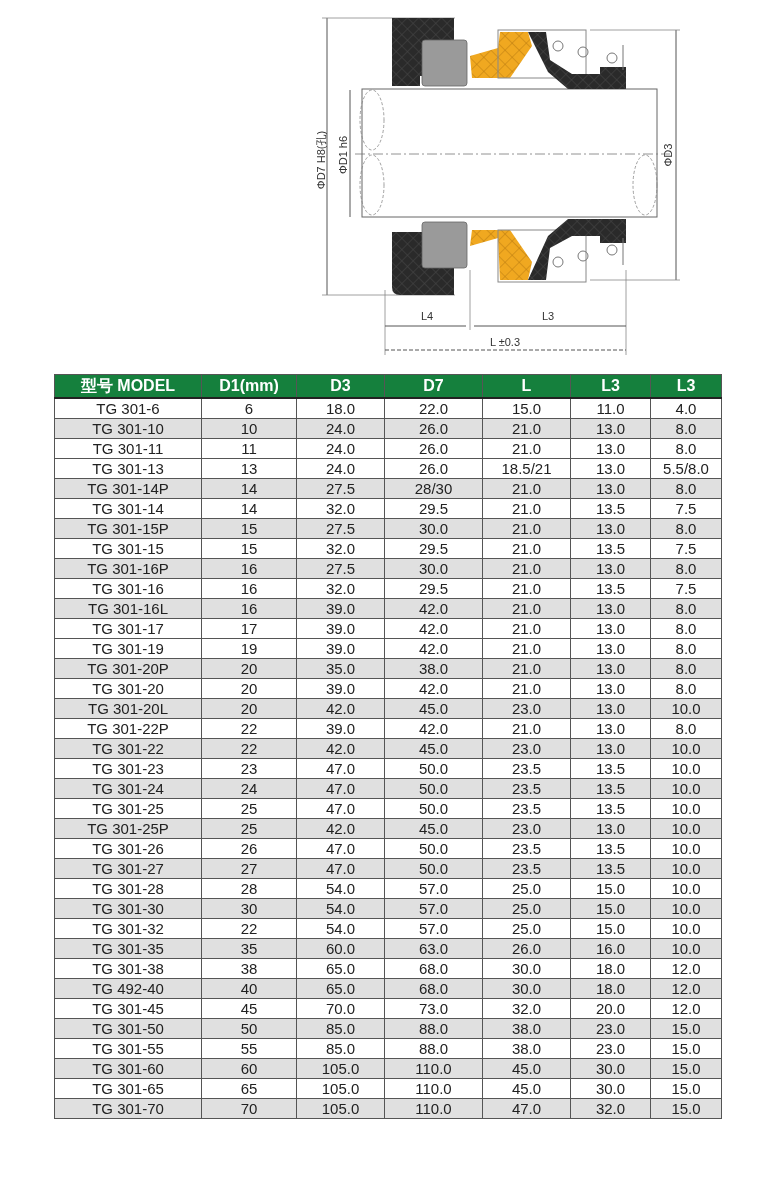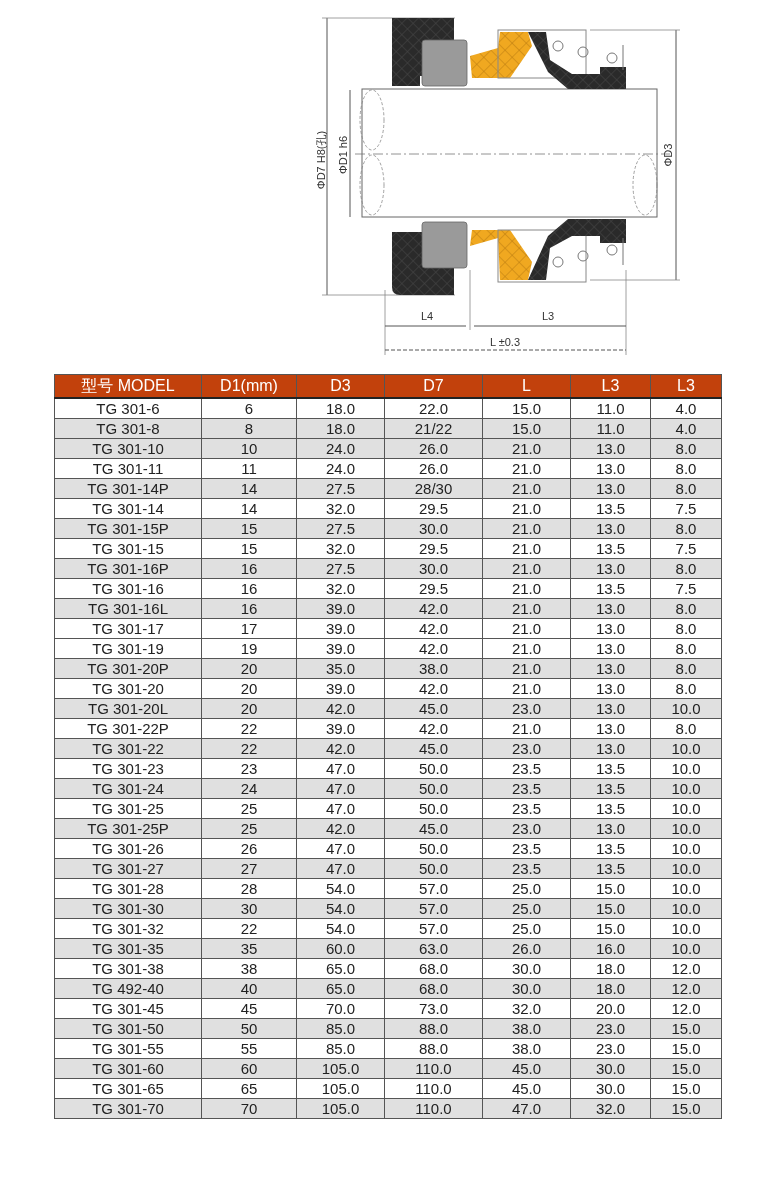--- a/index.html
+++ b/index.html
@@ -11,21 +11,21 @@
     width: 667px; border-collapse: collapse; table-layout: fixed;
     border: 1.5px solid #222;
   }
   .spec-table th, .spec-table td {
     border: 1px solid #555; text-align: center; padding: 0;
     font-family: "Liberation Sans Narrow", "Liberation Sans", sans-serif;
     font-size: 15px; color: #222; height: 19px; line-height: 19px;
     white-space: nowrap; overflow: hidden;
   }
   .spec-table th {
-    background: #c2410c; color: #ffffff; font-weight: normal;
+    background: #15803d; color: #ffffff; font-weight: bold;
     font-size: 16px; height: 22px; line-height: 22px;
     border-bottom: 2px solid #222;
   }
   .spec-table tr.even td { background: #e0e0e0; }
   .spec-table tr.odd td { background: #ffffff; }
 </style>
 </head>
 <body>
 
 <div class="diagram">
@@ -139,45 +139,45 @@
       <tr class="odd">
         <td>TG 301-6</td>
         <td>6</td>
         <td>18.0</td>
         <td>22.0</td>
         <td>15.0</td>
         <td>11.0</td>
         <td>4.0</td>
       </tr>
       <tr class="even">
-        <td>TG 301-8</td>
-        <td>8</td>
-        <td>18.0</td>
-        <td>21/22</td>
-        <td>15.0</td>
-        <td>11.0</td>
-        <td>4.0</td>
-      </tr>
-      <tr class="even">
         <td>TG 301-10</td>
         <td>10</td>
         <td>24.0</td>
         <td>26.0</td>
         <td>21.0</td>
         <td>13.0</td>
         <td>8.0</td>
       </tr>
       <tr class="odd">
         <td>TG 301-11</td>
         <td>11</td>
         <td>24.0</td>
         <td>26.0</td>
         <td>21.0</td>
         <td>13.0</td>
         <td>8.0</td>
+      </tr>
+      <tr class="odd">
+        <td>TG 301-13</td>
+        <td>13</td>
+        <td>24.0</td>
+        <td>26.0</td>
+        <td>18.5/21</td>
+        <td>13.0</td>
+        <td>5.5/8.0</td>
       </tr>
       <tr class="even">
         <td>TG 301-14P</td>
         <td>14</td>
         <td>27.5</td>
         <td>28/30</td>
         <td>21.0</td>
         <td>13.0</td>
         <td>8.0</td>
       </tr>

